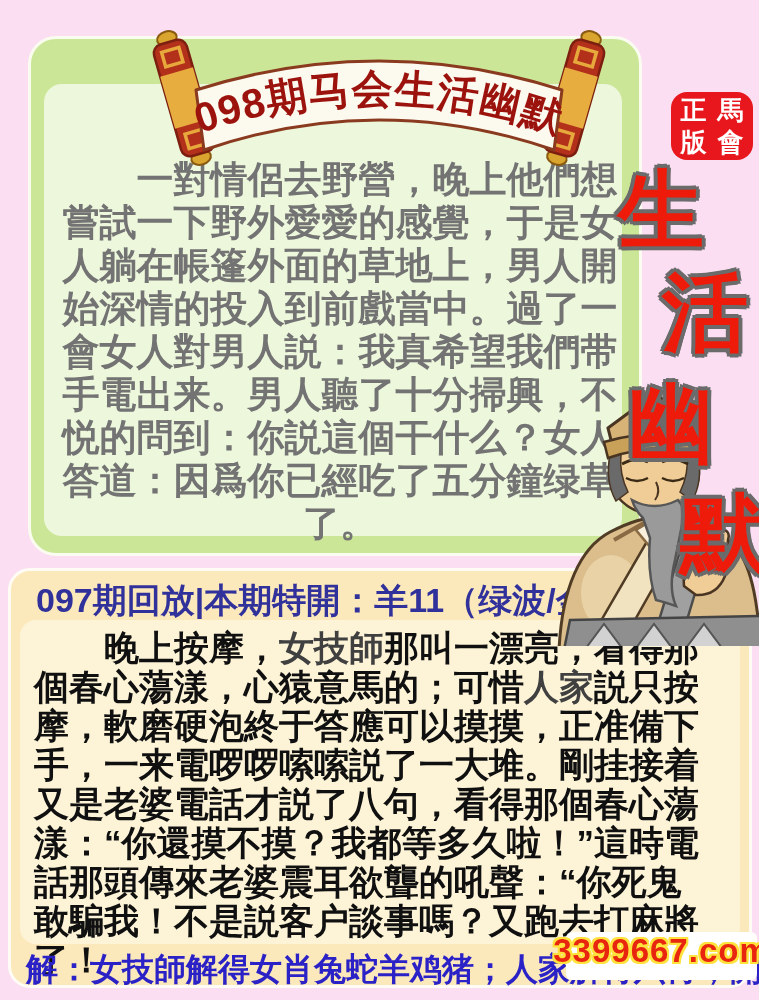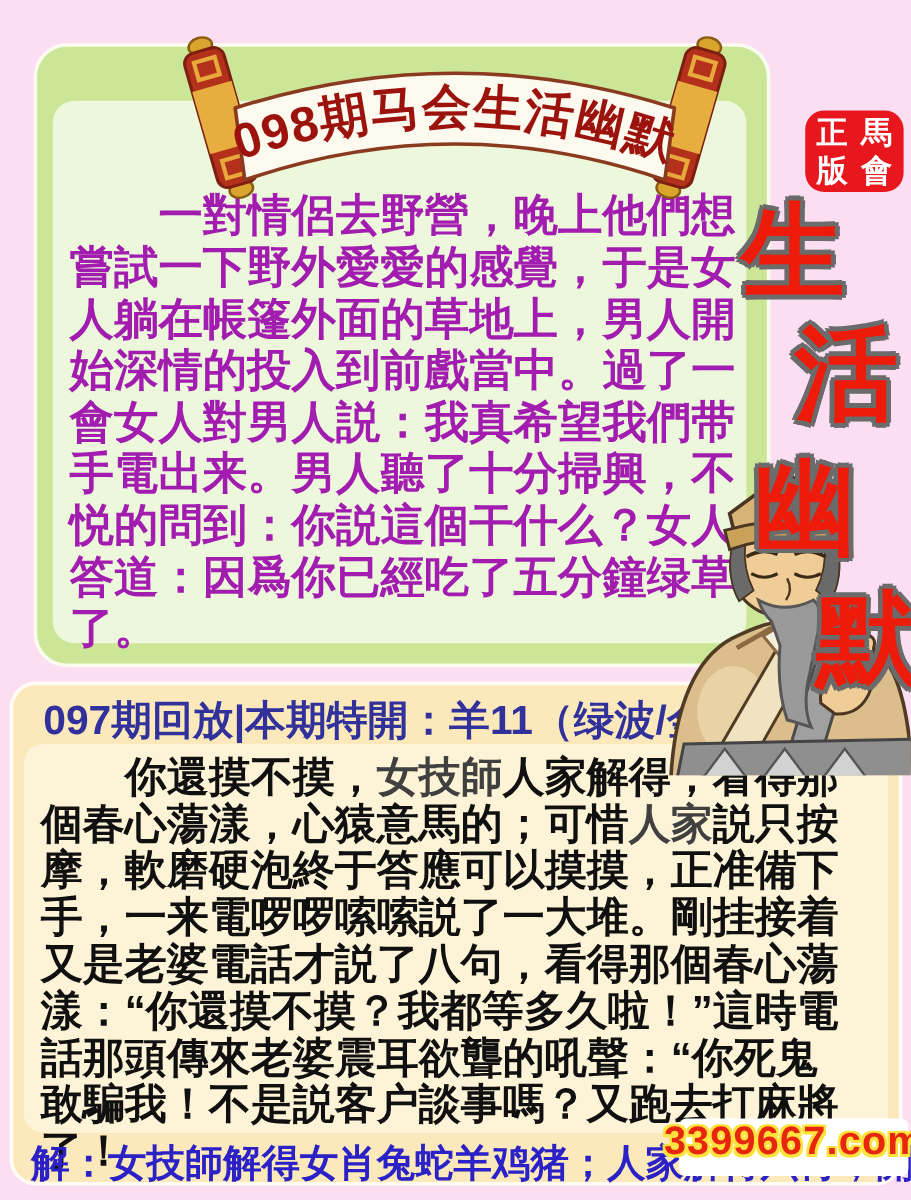--- a/index.html
+++ b/index.html
@@ -5,22 +5,22 @@
   html,body{margin:0;padding:0;}
   body{font-family:"Liberation Sans",sans-serif;background:#fbdef2;}
   #stage{position:relative;width:759px;height:1000px;background:#fbdef2;overflow:hidden;}
 
   
   .green-outer{position:absolute;left:28px;top:36px;width:608px;height:514px;
     background:#cbe697;border:3px solid #fafcf0;border-radius:28px;z-index:1;}
   .green-inner{position:absolute;left:44px;top:84px;width:578px;height:452px;
     background:#ecf7dc;border-radius:18px;z-index:1;}
   .joke1{position:absolute;left:58px;top:158px;width:564px;z-index:2;
-    font-size:37px;line-height:43px;font-weight:700;color:#a21caf;
-    text-indent:2em;margin:0;word-break:break-all;text-align:left;}
+    font-size:37px;line-height:43px;font-weight:700;color:#737373;
+    text-indent:2em;margin:0;word-break:break-all;text-align:center;}
 
   
   .banner-svg{position:absolute;left:136px;top:26px;width:486px;height:142px;z-index:3;}
 
   
   .seal{position:absolute;left:671px;top:92px;width:82px;height:68px;background:#e8161d;
     border-radius:16px;z-index:3;display:grid;grid-template-columns:1fr 1fr;
     grid-template-rows:1fr 1fr;align-items:center;justify-items:center;padding:2px 4px;box-sizing:border-box;}
   .seal span{color:#ffffff;font-weight:700;font-size:26px;line-height:26px;}
 
@@ -139,21 +139,21 @@
     <path d="M 76 112 Q 98 124 122 112 Q 130 120 127 132 L 119 172 Q 112 200 120 218 Q 108 214 100 212 Q 91 186 94 150 L 87 130 Q 79 122 76 112 Z" fill="#9a9a9a" stroke="#565656" stroke-width="2.5"></path>
 
     <path d="M 128 198 Q 126 176 140 168 Q 138 158 147 155 Q 147 147 156 147 Q 158 139 166 141 Q 175 143 172 152 L 169 188 Q 161 208 140 207 Z" fill="#f0cd96" stroke="#4a3522" stroke-width="2.5"></path>
     <path d="M 146 156 L 152 170 M 156 150 L 160 168 M 165 148 L 165 166" fill="none" stroke="#4a3522" stroke-width="1.5"></path>
 
     <path d="M 52 40 L 98 6 L 144 32 L 136 60 L 58 64 Z" fill="#d8b377" stroke="#4a3522" stroke-width="3"></path>
     <path d="M 84 14 L 78 58 M 112 16 L 116 56" fill="none" stroke="#8a6a3a" stroke-width="2.5"></path>
     <path d="M 48 54 Q 98 40 148 48 L 145 64 Q 98 54 52 70 Z" fill="#c9a158" stroke="#4a3522" stroke-width="2.5"></path>
   </svg>
 
-  <p class="joke2"><span>你還摸不摸，</span><span class="red-word">女技師</span><span>人家解得，看得那個春心蕩漾，心猿意馬的；可惜</span><span class="red-word">人家</span><span>説只按摩，軟磨硬泡終于答應可以摸摸，正准備下手，一来電啰啰嗦嗦説了一大堆。剛挂接着又是老婆電話才説了八句，看得那個春心蕩漾：“你還摸不摸？我都等多久啦！”這時電話那頭傳來老婆震耳欲聾的吼聲：“你死鬼敢騙我！不是説客户談事嗎？又跑去打麻將了！</span></p>
+  <p class="joke2"><span>晚上按摩，</span><span class="red-word">女技師</span><span>那叫一漂亮，看得那個春心蕩漾，心猿意馬的；可惜</span><span class="red-word">人家</span><span>説只按摩，軟磨硬泡終于答應可以摸摸，正准備下手，一来電啰啰嗦嗦説了一大堆。剛挂接着又是老婆電話才説了八句，看得那個春心蕩漾：“你還摸不摸？我都等多久啦！”這時電話那頭傳來老婆震耳欲聾的吼聲：“你死鬼敢騙我！不是説客户談事嗎？又跑去打麻將了！</span></p>
 
   <div class="solution"><span>解：女技師解得女肖兔蛇羊鸡猪；人家解得</span><span>六肖，開羊11</span></div>
 
   <div class="watermark">
     <span>3399667.com</span>
   </div>
 
 </div>
 
 </body></html>

